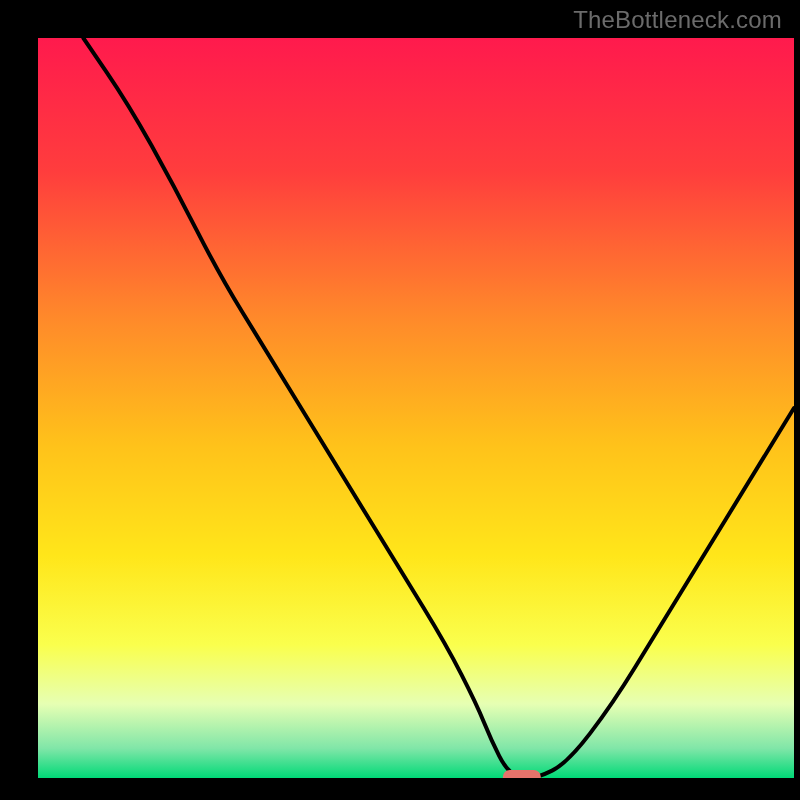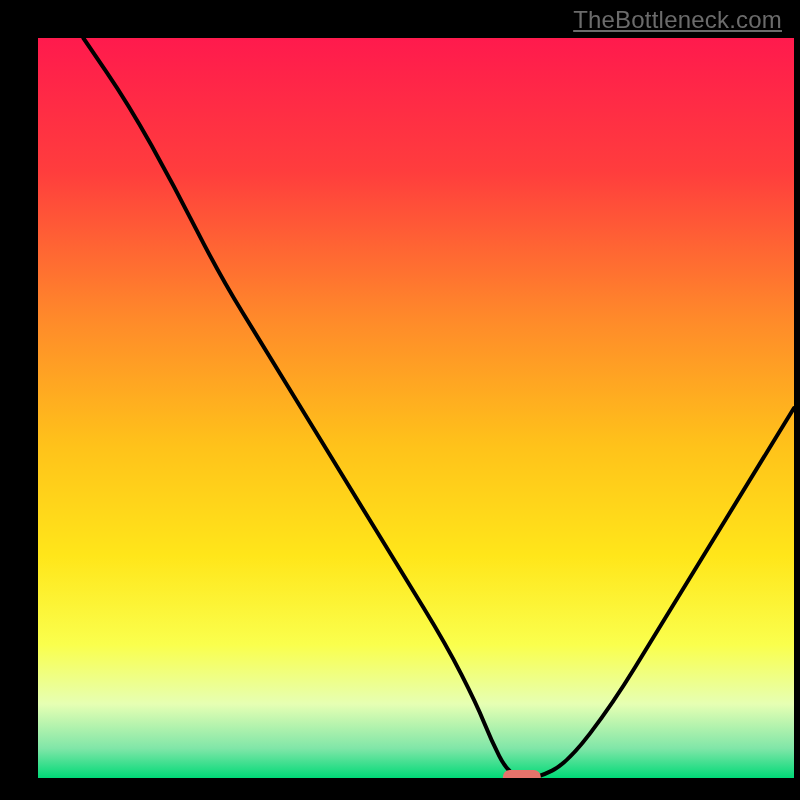--- a/index.html
+++ b/index.html
@@ -19,21 +19,20 @@
   .watermark {
     position: absolute;
     top: 6px;
     right: 18px;
     font-family: Arial, Helvetica, sans-serif;
     font-size: 24px;
     font-weight: 500;
     color: #6b6b6b;
     letter-spacing: 0.2px;
     z-index: 10;
-    text-decoration: underline;
   }
   svg {
     position: absolute;
     top: 0;
     left: 0;
   }
 </style>
 </head>
 <body>
 

